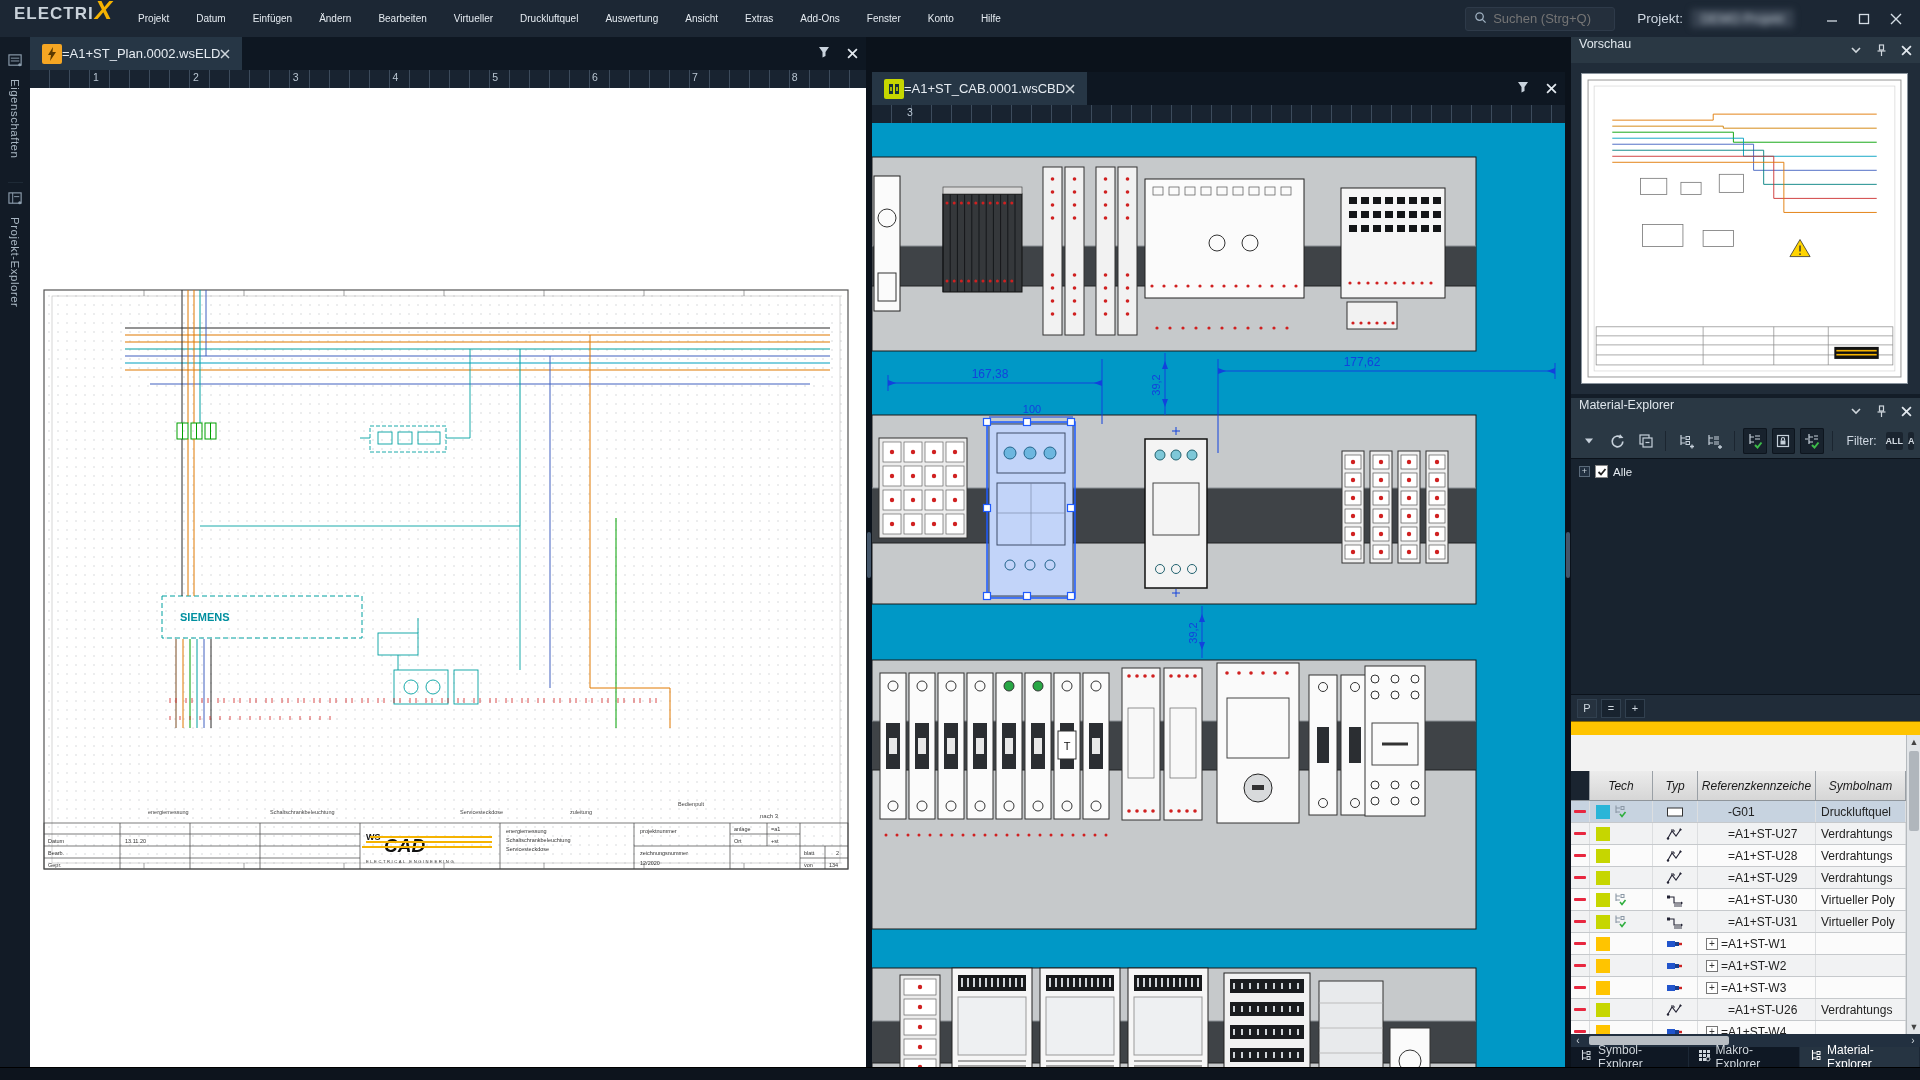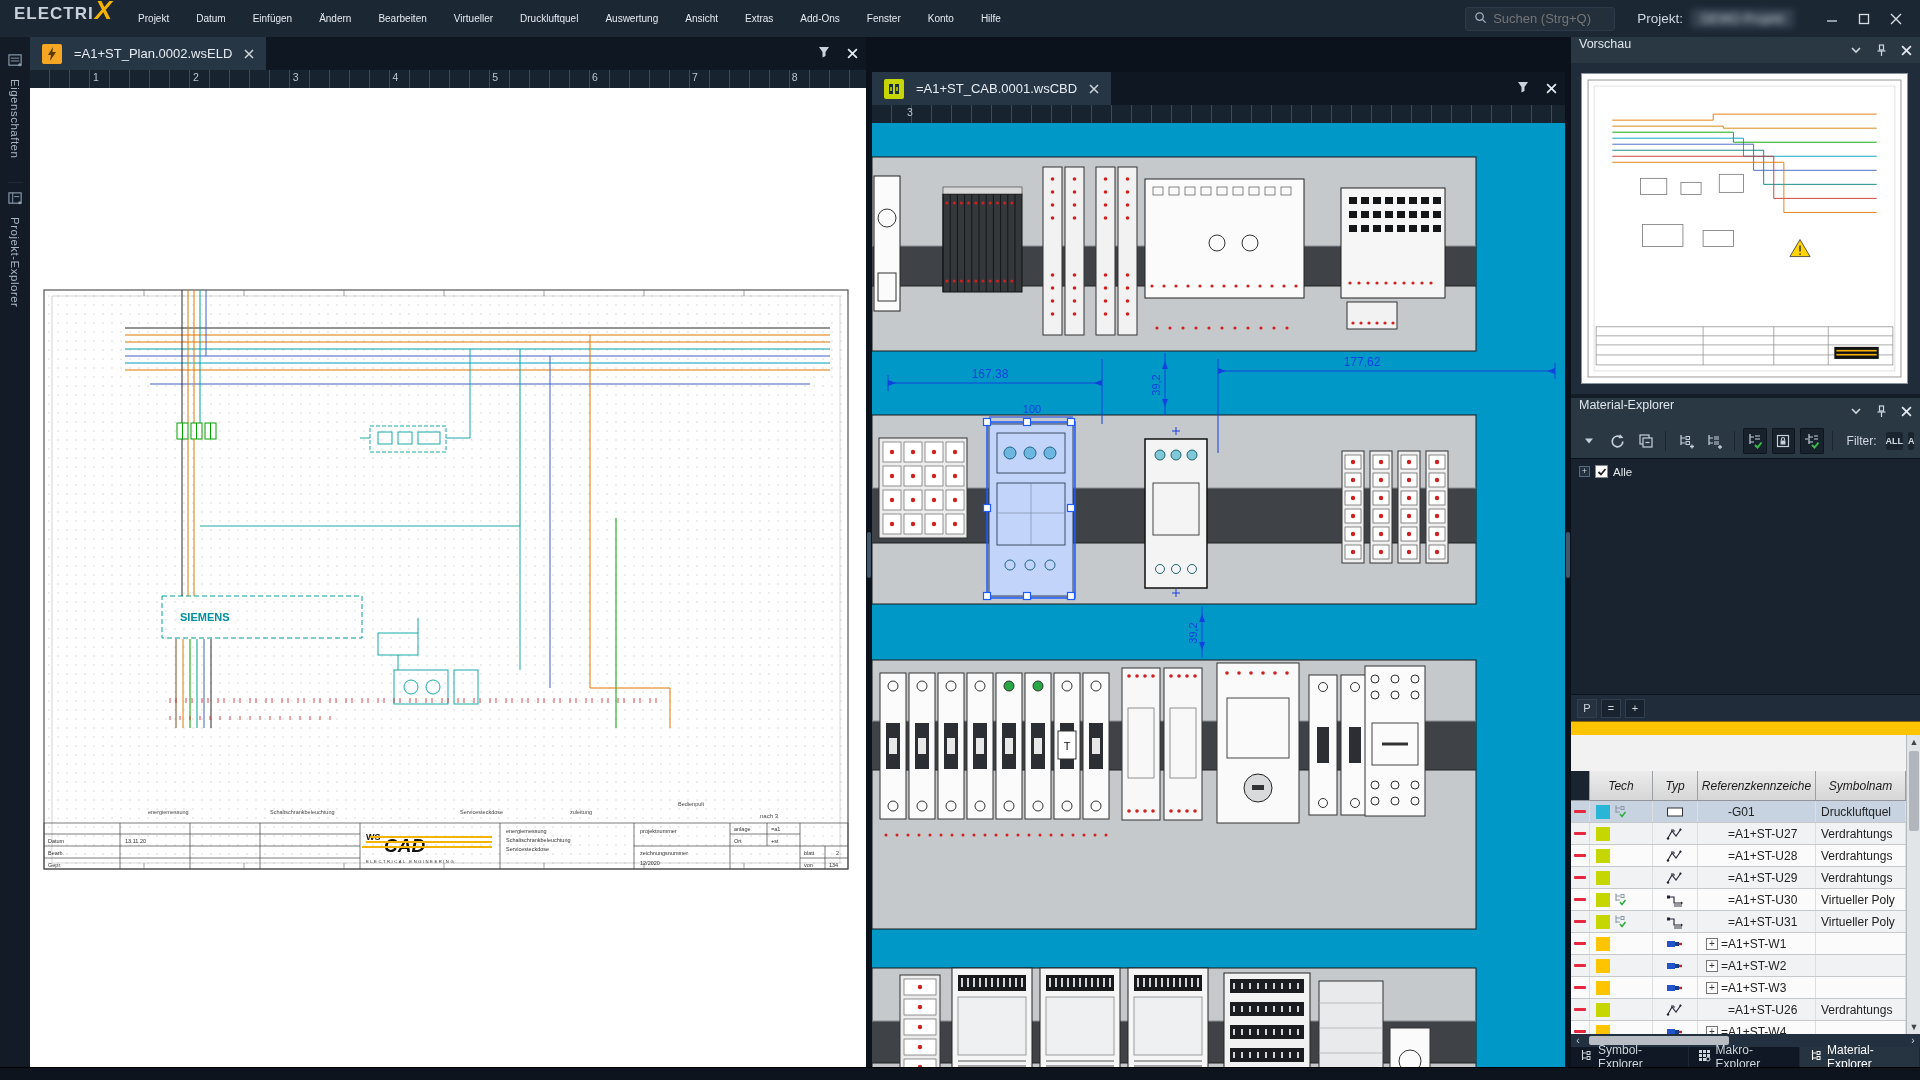--- a/index.html
+++ b/index.html
@@ -30,21 +30,21 @@
               display:flex; flex-direction:column; align-items:center; padding-top:8px; }
   .rail-tab { display:flex; flex-direction:column; align-items:center; padding:8px 0 14px 0; cursor:pointer; }
   .rail-tab + .rail-tab { border-top:1px solid #1e2a36; margin-top:10px; }
   .rail-label { writing-mode:vertical-rl; color:#a8b6c2; font-size:11.5px; letter-spacing:0.5px; margin-top:7px; }
 
   
   .doc { position:absolute; top:37px; background:#fff; }
   #doc1 { left:30px; width:836px; height:1030px; }
   #doc2 { left:872px; width:693px; height:1030px;margin-top:35px; }
   .tabbar { position:absolute; left:0; top:0; right:0; height:33px; background:#0e1722; display:flex; }
-  .dtab { height:33px; background:#263645; display:flex; align-items:center; gap:12px; padding:0 12px; cursor:pointer; }
+  .dtab { height:33px; background:#263645; display:flex; align-items:center; gap:0; padding:0 12px; cursor:pointer; }
   .dtab-label { color:#e6ecf2; font-size:13px; white-space:nowrap; }
   .dtab-icon { width:20px; height:20px; border-radius:2px; display:flex; align-items:center; justify-content:center; }
   .tabbar-right { position:absolute; right:8px; top:0; height:33px; display:flex; align-items:center; gap:16px; }
   .ruler { position:absolute; left:0; top:33px; right:0; height:18px; background:#182330;
            background-image:repeating-linear-gradient(90deg, transparent 0 19px, #3c4b5c 19px 20px); }
   .ruler-num { position:absolute; top:1px; transform:translateX(-50%); color:#b9c6d2; font-size:10.5px; }
   .canvas { position:absolute; left:0; top:51px; right:0; bottom:0; overflow:hidden; }
   .canvas svg { display:block; }
 
   .splitter { position:absolute; top:37px; width:6px; height:1030px; background:#0b121b; }

